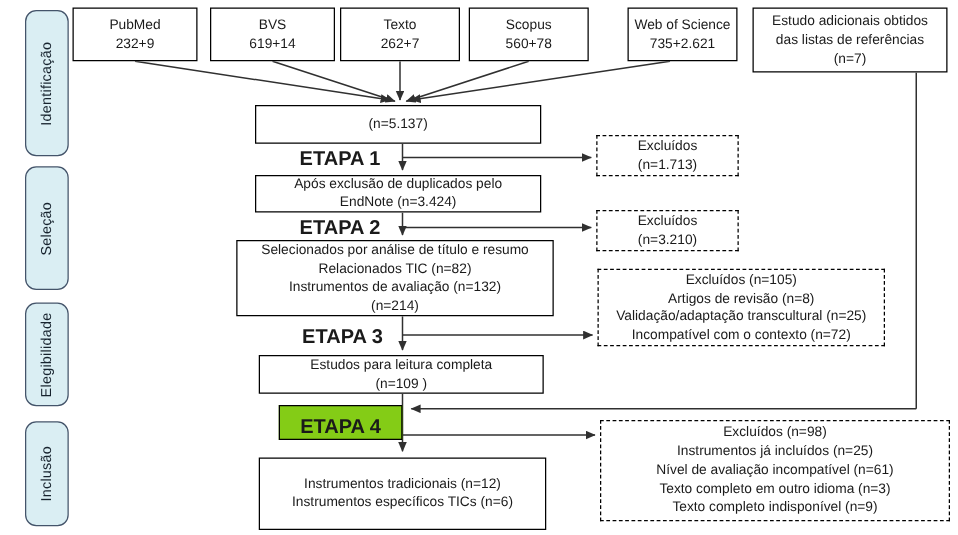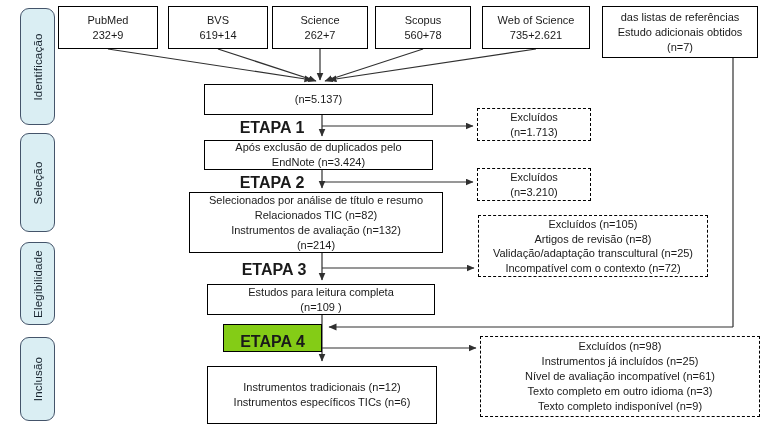--- a/index.html
+++ b/index.html
@@ -80,35 +80,35 @@
 
   <div class="box" style="left:58px;top:6px;width:100px;height:43px">
     <div>PubMed</div>
     <div>232+9</div>
   </div>
   <div class="box" style="left:168px;top:6px;width:100px;height:43px">
     <div>BVS</div>
     <div>619+14</div>
   </div>
   <div class="box" style="left:272px;top:6px;width:96px;height:43px">
-    <div>Science</div>
+    <div>Texto</div>
     <div>262+7</div>
   </div>
   <div class="box" style="left:375px;top:6px;width:96px;height:43px">
     <div>Scopus</div>
     <div>560+78</div>
   </div>
-  <div class="box" style="left:482px;top:6px;width:108px;height:43px">
+  <div class="box" style="left:502px;top:6px;width:88px;height:43px">
     <div>Web of Science</div>
     <div>735+2.621</div>
   </div>
 
   <div class="box" style="left:602px;top:6px;width:156px;height:52px">
+    <div>Estudo adicionais obtidos</div>
     <div>das listas de referências</div>
-    <div>Estudo adicionais obtidos</div>
     <div>(n=7)</div>
   </div>
 
   <div class="box" style="left:204px;top:84px;width:229px;height:31px">
     <div>(n=5.137)</div>
   </div>
 
   <div class="etapa" style="left:232px;top:119px;width:80px">ETAPA 1</div>
 
   <div class="box" style="left:204px;top:140px;width:229px;height:30px">

